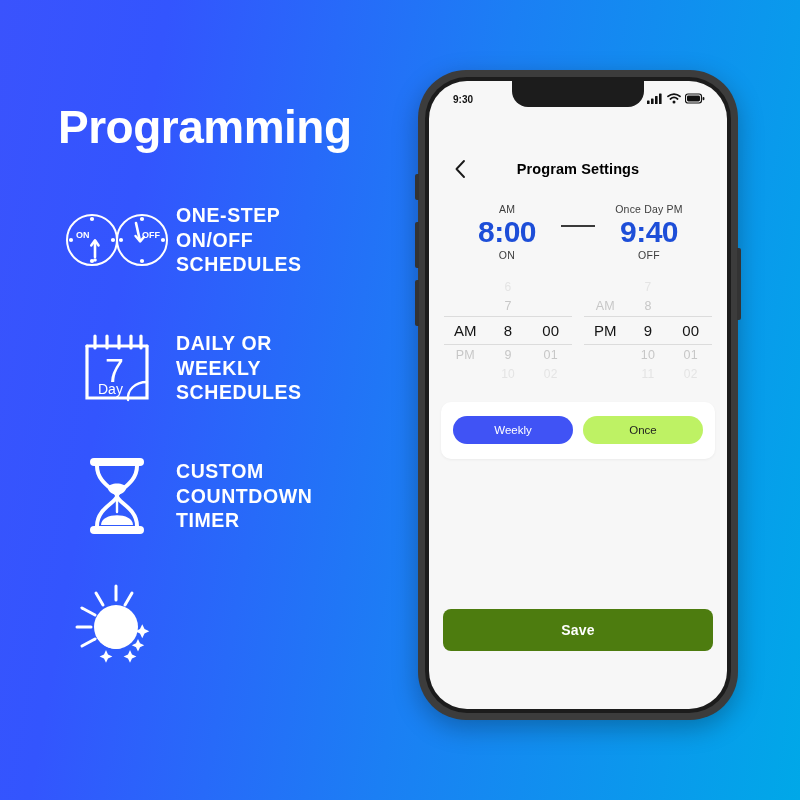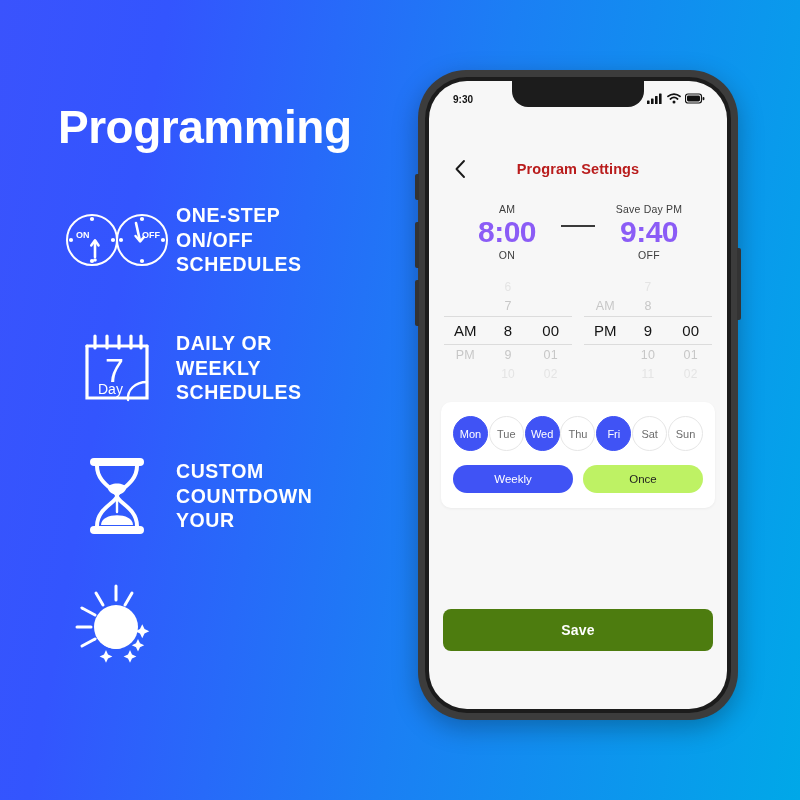--- a/index.html
+++ b/index.html
@@ -118,38 +118,38 @@
   .back-chevron {
     width: 22px; height: 22px;
     display: flex; align-items: center; justify-content: center;
   }
   .nav-title {
     position: absolute;
     left: 0; right: 0;
     text-align: center;
     font-size: 14.5px;
     font-weight: bold;
-    color: #b91c1c;
+    color: #000000;
     letter-spacing: 0.1px;
   }
 
   
   .time-summary {
     display: flex;
     align-items: center;
     justify-content: center;
     padding: 6px 12px 0 12px;
   }
   .time-block { width: 104px; text-align: center; }
   .time-meridiem {
     font-size: 10.5px; color: #3d3d3d; letter-spacing: 0.2px;
     margin-bottom: 1px; white-space: nowrap;
   }
   .time-value {
-    font-size: 30px; font-weight: bold; color: #8b5cf6; line-height: 1.04;
+    font-size: 30px; font-weight: bold; color: #1d4ed8; line-height: 1.04;
     letter-spacing: -0.5px;
   }
   .time-state { font-size: 10.5px; color: #3d3d3d; letter-spacing: 0.4px; margin-top: 2px; }
   .time-dash {
     width: 34px; height: 1.5px; background: #3a3a3a; margin: 0 2px 12px 2px;
   }
 
   
   .pickers {
     display: flex;
@@ -302,21 +302,21 @@
         <rect x="6" y="70" width="54" height="8" rx="4" fill="#fff"></rect>
         <path d="M13 10 C13 28 33 34 33 40 C33 46 13 52 13 70" fill="none" stroke="#fff" stroke-width="4" stroke-linecap="round"></path>
         <path d="M53 10 C53 28 33 34 33 40 C33 46 53 52 53 70" fill="none" stroke="#fff" stroke-width="4" stroke-linecap="round"></path>
         <path d="M24 32 C24 26 42 26 42 32 C42 37 35 38 33 40 C31 38 24 37 24 32 Z" fill="#fff"></path>
         <path d="M33 40 L33 56" stroke="#fff" stroke-width="2.4" stroke-linecap="round"></path>
         <path d="M17 69 C17 56 49 56 49 69 Z" fill="#fff"></path>
       </svg>
     </div>
     <div class="feature-text">CUSTOM
 COUNTDOWN
-YOUR</div>
+TIMER</div>
   </div>
 
   <div class="feature">
     <div class="feature-icon">
       <svg width="86" height="84" viewBox="0 0 86 84">
         <path d="M42 4 L42 18" stroke="#fff" stroke-width="3" stroke-linecap="round"></path>
         <path d="M22 11 L29 23" stroke="#fff" stroke-width="3" stroke-linecap="round"></path>
         <path d="M8 26 L21 33" stroke="#fff" stroke-width="3" stroke-linecap="round"></path>
         <path d="M3 45 L17 45" stroke="#fff" stroke-width="3" stroke-linecap="round"></path>
         <path d="M8 64 L21 57" stroke="#fff" stroke-width="3" stroke-linecap="round"></path>
@@ -383,21 +383,21 @@
     </div>
 
     <div class="time-summary">
       <div class="time-block">
         <div class="time-meridiem">AM</div>
         <div class="time-value">8:00</div>
         <div class="time-state">ON</div>
       </div>
       <div class="time-dash"></div>
       <div class="time-block">
-        <div class="time-meridiem">Save Day PM</div>
+        <div class="time-meridiem">Once Day PM</div>
         <div class="time-value">9:40</div>
         <div class="time-state">OFF</div>
       </div>
     </div>
 
     <div class="pickers">
       <div class="picker">
         <div class="picker-rows">
             <div class="picker-row r-far">
               <div class="picker-cell"></div>
@@ -455,29 +455,20 @@
             <div class="picker-row r-far">
               <div class="picker-cell"></div>
               <div class="picker-cell">11</div>
               <div class="picker-cell">02</div>
             </div>
           </div>
       </div>
     </div>
 
     <div class="card">
-      <div class="days-row">
-          <div class="day-chip on">Mon</div>
-          <div class="day-chip">Tue</div>
-          <div class="day-chip on">Wed</div>
-          <div class="day-chip">Thu</div>
-          <div class="day-chip on">Fri</div>
-          <div class="day-chip">Sat</div>
-          <div class="day-chip">Sun</div>
-        </div>
       <div class="mode-row">
           <div class="mode-btn on">Weekly</div>
           <div class="mode-btn">Once</div>
         </div>
     </div>
 
     <div class="save-wrap">
       <div class="save-btn">Save</div>
     </div>
   </div>

